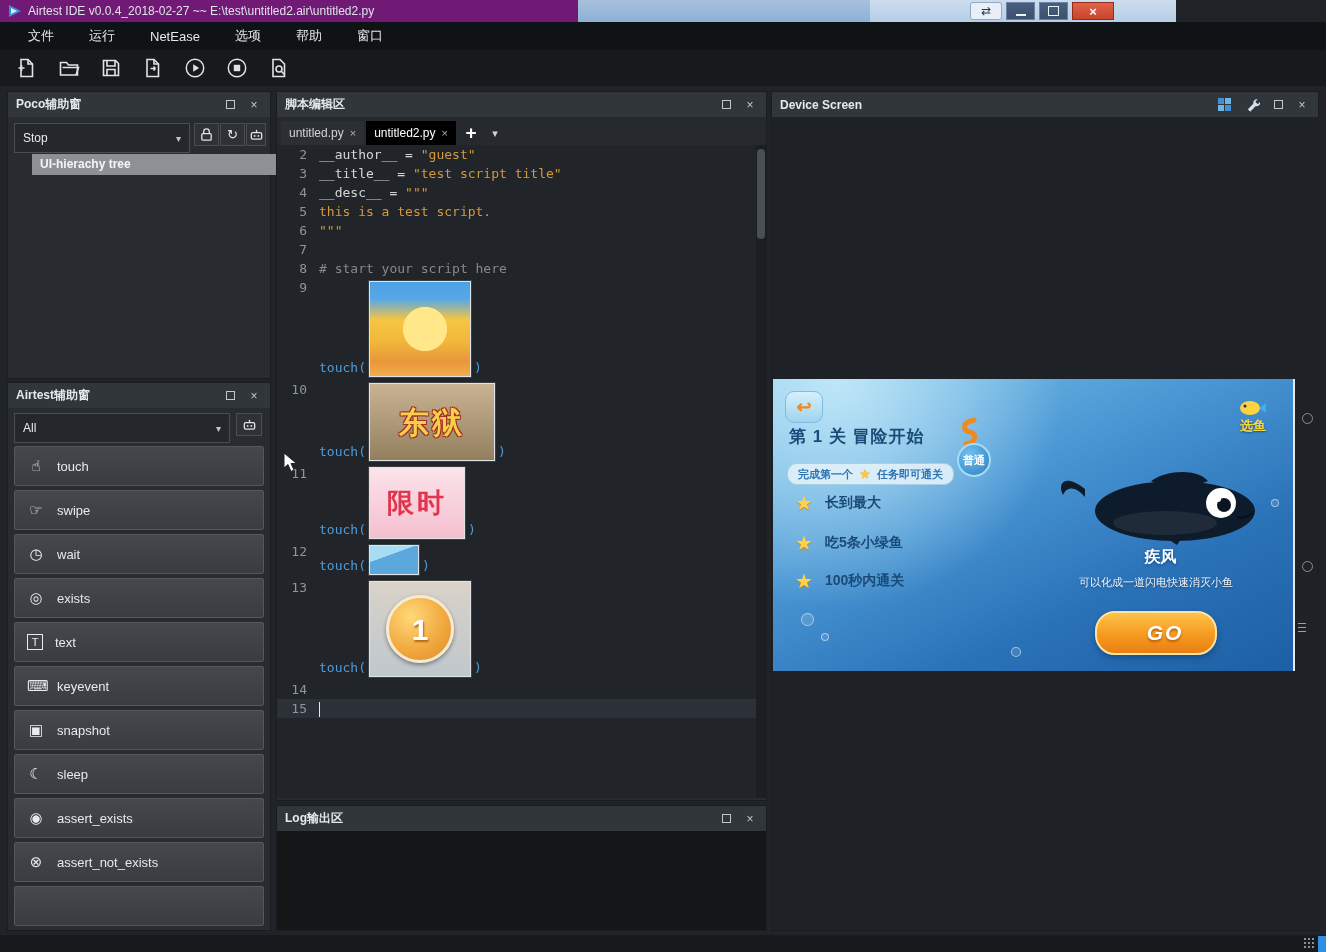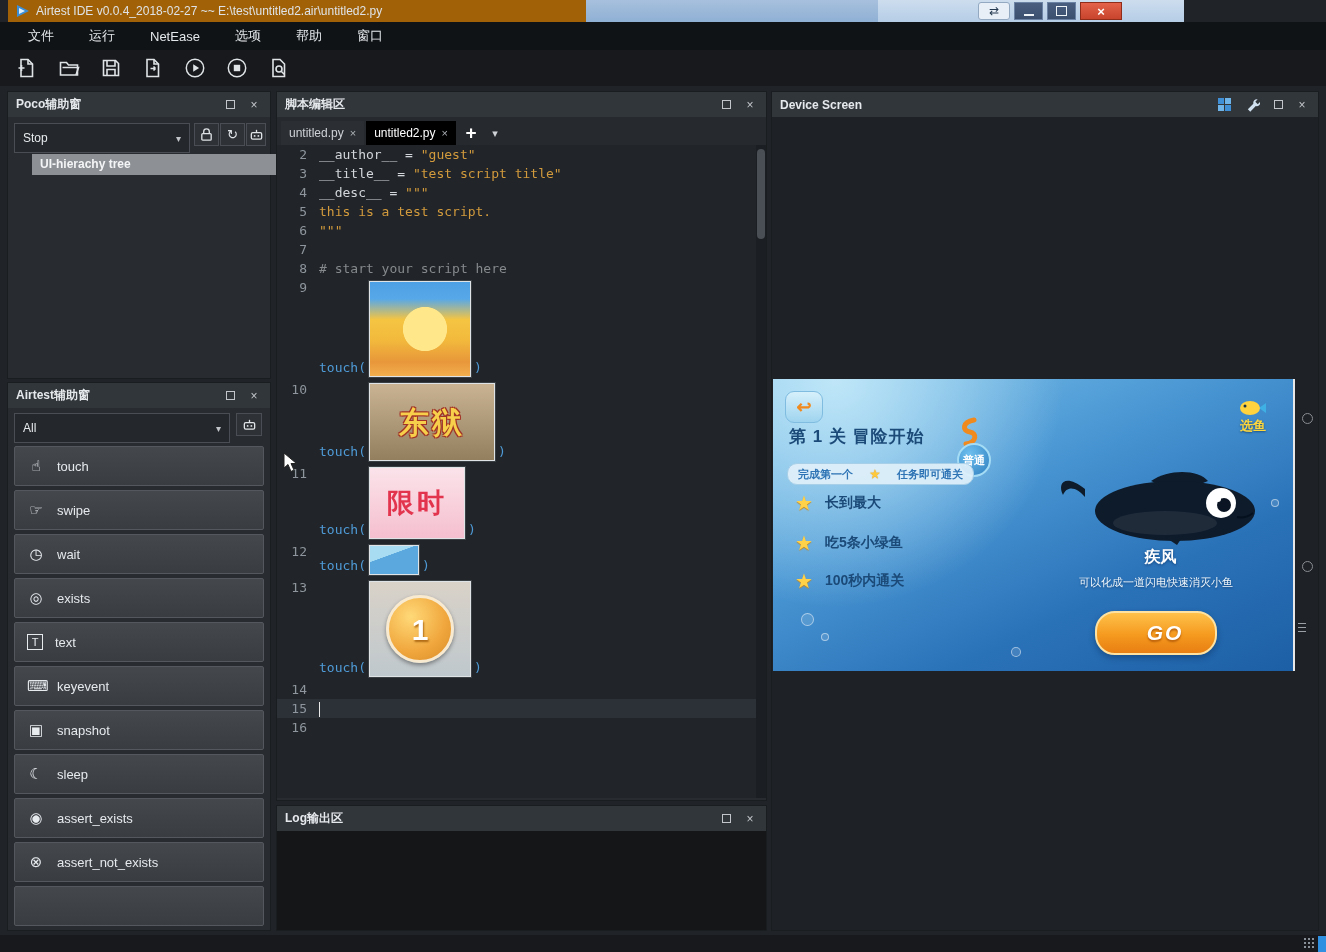--- a/index.html
+++ b/index.html
@@ -1,21 +1,21 @@
 <!DOCTYPE html>
 <html><head>
 <meta charset="utf-8">
 <style>
   html,body{margin:0;padding:0;background:#101214;}
   .app{position:relative;width:1326px;height:952px;overflow:hidden;
        font-family:"Liberation Sans","DejaVu Sans",sans-serif;
        background:#202327;user-select:none;}
 
   
-  .titlebar{position:absolute;left:8px;top:0;width:1118px;height:22px;background:#a16207;}
+  .titlebar{position:absolute;left:0;top:0;width:1118px;height:22px;background:#701a75;}
   .logo{position:absolute;left:8px;top:4px;width:14px;height:14px;}
   .win-title{position:absolute;left:28px;top:4px;font-size:12px;color:#dfe3e8;white-space:nowrap;}
   .bgwin{position:absolute;top:0;height:22px;}
   .bgwin.one{left:578px;width:292px;background:linear-gradient(180deg,#a7c0dd,#8fb0d4);}
   .bgwin.two{left:870px;width:306px;background:linear-gradient(180deg,#cdddee,#b5cde6);}
   .winctl{position:absolute;right:4px;top:2px;display:flex;gap:4px;align-items:center;}
   .wbtn{border:none;height:18px;display:flex;align-items:center;justify-content:center;cursor:pointer;padding:0;}
   .wbtn.swap{width:32px;background:#e9eff6;border:1px solid #93a9c2;border-radius:3px;color:#24384f;font-size:12px;}
   .wbtn.min,.wbtn.max{width:29px;background:linear-gradient(180deg,#4a5f80,#36486423);background-color:#3c5070;border:1px solid #6b82a5;color:#eef3f8;}
   .minbar{display:block;width:10px;height:2px;background:#eef3f8;margin-top:8px;}
@@ -128,21 +128,21 @@
         background:linear-gradient(180deg,#d6f0fb,#9fd4ef);border:1px solid #7fbce0;
         display:flex;align-items:center;justify-content:center;cursor:pointer;}
   .g-back span{color:#f08a1f;font-size:18px;font-weight:bold;}
   .g-title{position:absolute;left:16px;top:46px;font-size:17px;font-weight:bold;color:#1b4a78;letter-spacing:1px;}
   .g-seahorse{position:absolute;left:182px;top:38px;}
   .g-badge{position:absolute;left:184px;top:64px;width:30px;height:30px;border-radius:50%;
         background:radial-gradient(circle at 35% 30%,#6fc0ef,#2f7fc0);border:2px solid #a5dcf5;
         color:#fff;font-size:11px;font-weight:bold;display:flex;align-items:center;justify-content:center;}
   .g-subtitle{position:absolute;left:14px;top:84px;height:20px;padding:0 10px;border-radius:10px;
         background:rgba(223,240,250,.92);border:1px solid #a8cfe8;color:#2e74b5;font-size:11px;
-        font-weight:bold;display:flex;align-items:center;gap:17px;}
+        font-weight:bold;display:flex;align-items:center;gap:7px;}
   .g-subtitle .star-sm{color:#ffc93c;font-size:11px;text-shadow:0 0 1px #c8881a;}
   .g-obj{position:absolute;left:22px;display:flex;align-items:center;gap:12px;}
   .g-obj .star{font-size:20px;color:#ffd24a;text-shadow:0 1px 1px #c8881a;}
   .g-obj-text{font-size:14px;font-weight:bold;color:#1b4a78;}
   .g-fish{position:absolute;left:280px;top:86px;}
   .g-fish-name{position:absolute;left:280px;top:168px;width:215px;text-align:center;color:#fff;
         font-size:16px;font-weight:bold;text-shadow:0 1px 3px rgba(0,40,90,.6);}
   .g-fish-desc{position:absolute;left:250px;top:196px;width:266px;text-align:center;color:#f2f8fc;
         font-size:11px;text-shadow:0 1px 2px rgba(0,40,90,.6);}
   .g-select{position:absolute;left:452px;top:20px;width:56px;display:flex;flex-direction:column;
@@ -434,24 +434,20 @@
         <span class="code"><span class="tk-call">touch(</span><span class="thumb t5"><span class="medal"><span>1</span></span></span><span class="tk-call">)</span></span>
       </div>
       <div class="ed-line">
         <span class="ln">14</span>
         <span class="code"></span>
       </div>
       <div class="ed-line current">
         <span class="ln">15</span>
         <span class="code"><span class="caret-bar"></span></span>
       </div>
-      <div class="ed-line">
-        <span class="ln">16</span>
-        <span class="code"></span>
-      </div>
       <div class="ed-scroll">
         <div class="ed-thumb"></div>
       </div>
     </div>
   </section>
 
   <section class="panel logP">
     <header class="panel-hd">
       <span class="panel-title">Log输出区</span>
       <span class="hd-group">

